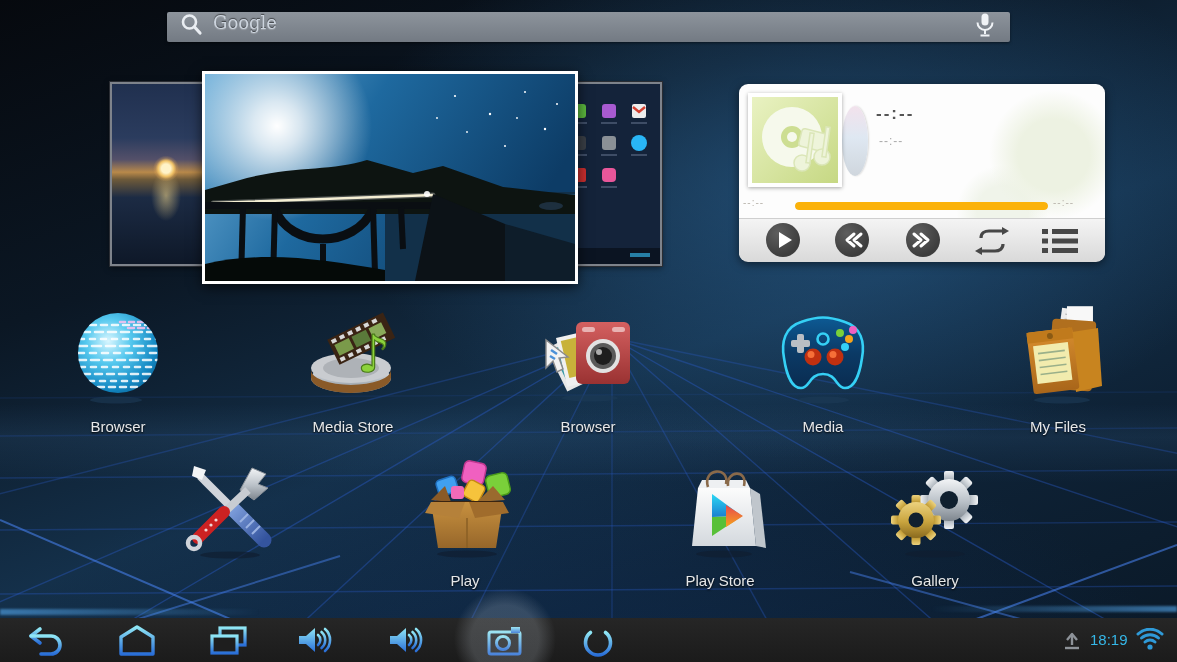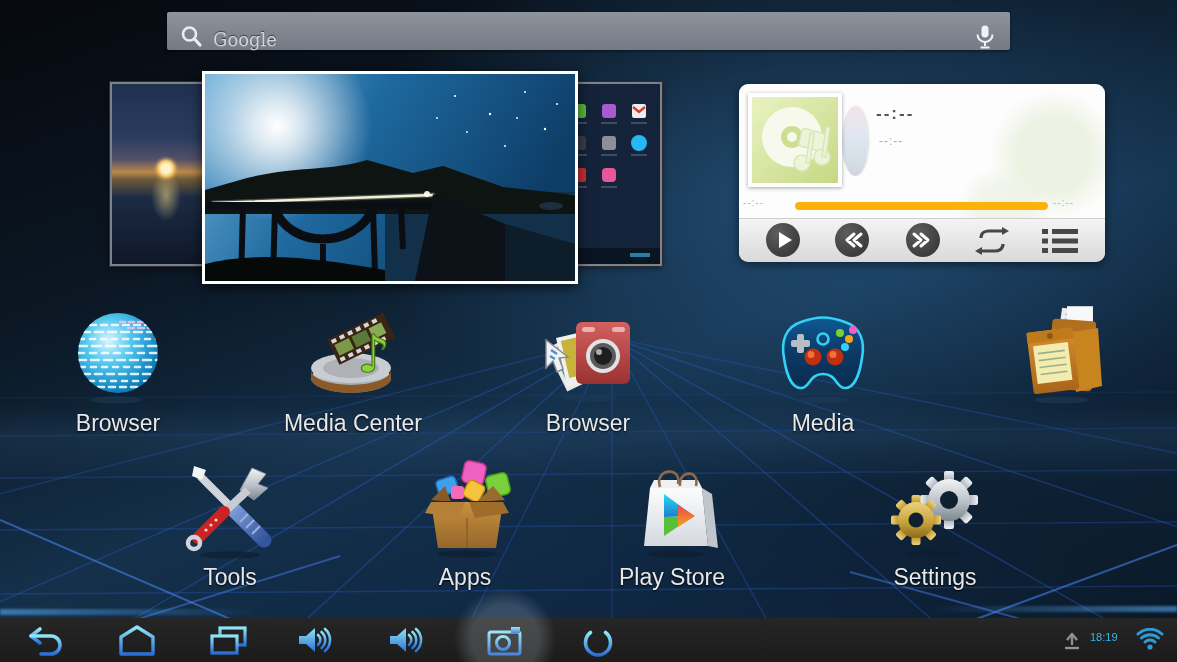--- a/index.html
+++ b/index.html
@@ -5,23 +5,23 @@
   html,body{margin:0;padding:0;background:#000;}
   #screen{position:relative;width:1177px;height:662px;overflow:hidden;
     font-family:"Liberation Sans",sans-serif;
     background:
       linear-gradient(180deg, rgba(0,0,0,0) 0 61%, rgba(90,150,210,.10) 66%, rgba(0,0,0,0) 73%),
       radial-gradient(ellipse 700px 420px at 68% 28%, rgba(46,106,158,.55), rgba(46,106,158,0) 65%),
       radial-gradient(ellipse 900px 500px at 50% 115%, rgba(20,60,120,.35), rgba(20,60,120,0) 70%),
       linear-gradient(160deg,#06090e 0%,#0b1724 30%,#14304a 55%,#0e2236 75%,#0a1826 100%);}
   .abs{position:absolute;}
   
-  .searchbar{left:167px;top:12px;width:843px;height:38px;border-radius:2px;
+  .searchbar{left:167px;top:12px;width:843px;height:30px;border-radius:2px;
     background:linear-gradient(180deg,#8d949c,#737a83);box-shadow:0 1px 3px rgba(0,0,0,.5);
-    display:flex;align-items:flex-end;z-index:3;}
+    display:flex;align-items:flex-start;z-index:3;}
   .searchbar .glogo{font-family:"DejaVu Serif",serif;font-size:18px;color:#ccd4de;
     text-shadow:0 -1px 1px rgba(0,0,0,.55),0 1px 1px rgba(255,255,255,.25);margin-left:8px;}
   .searchbar .sicon{margin-left:12px;}
   .searchbar .mic{margin-left:auto;margin-right:14px;}
   
   .thumb{top:82px;width:106px;height:184px;border:2px solid #7e838b;box-sizing:border-box;
     box-shadow:0 0 0 1px #2a2d33,0 2px 6px rgba(0,0,0,.5);z-index:2;}
   .thumbL{left:110px;background:
     radial-gradient(circle 13px at 53% 47%, #fff3c8 0 35%, #f2c468 60%, rgba(242,180,90,.3) 80%, rgba(0,0,0,0) 100%),
     radial-gradient(ellipse 20px 34px at 53% 62%, rgba(250,220,140,.55), rgba(0,0,0,0) 75%),
@@ -44,28 +44,28 @@
   .mw-remaining{left:314px;top:113px;font-size:10px;color:#b9b5ad;letter-spacing:1px;}
   .mw-bar{left:56px;top:118px;width:253px;height:8px;border-radius:4px;background:#e9e4d8;overflow:hidden;}
   .mw-fill{height:100%;border-radius:4px;background:linear-gradient(180deg,#ffc21e,#f5a800);}
   .mw-ctrl{left:0;top:134px;width:366px;height:43px;border-radius:0 0 9px 9px;border-top:1px solid #cfcfcf;
     background:linear-gradient(180deg,#f4f4f4,#d9d9d9);}
   .mw-btn{position:absolute;top:4px;width:34px;height:34px;border-radius:50%;
     background:radial-gradient(circle at 35% 30%,#5e5e5e,#3d3d3d 70%);display:flex;align-items:center;justify-content:center;}
   
   .appitem{width:160px;text-align:center;z-index:2;}
   .appicon{width:96px;height:100px;margin:0 auto;}
-  .applabel{font-size:23px;color:#e6e8ea;text-shadow:0 1px 2px #000;}
+  .applabel{margin-top:8px;font-size:15px;color:#e6e8ea;text-shadow:0 1px 2px #000;}
   
   .navbar{left:0;bottom:0;width:1177px;height:44px;background:linear-gradient(180deg,#262626,#1b1b1b);z-index:5;}
   .navbtn{position:absolute;top:5px;width:44px;height:36px;}
   .camglow{left:452px;top:586px;width:106px;height:106px;border-radius:50%;z-index:6;pointer-events:none;
     background:radial-gradient(circle,rgba(210,220,230,.20) 0 45%,rgba(210,220,230,0) 68%);}
   .streak{height:6px;z-index:4;filter:blur(1px);}
-  .statustime{font-size:11px;color:#35b7e8;z-index:7;}
+  .statustime{font-size:15px;color:#35b7e8;z-index:7;}
   svg text{font-family:"DejaVu Sans",sans-serif;}
 </style>
 </head>
 <body>
 
 <div id="screen">
 
   <svg width="0" height="0" style="position:absolute" aria-hidden="true">
     <defs>
       <linearGradient id="navg" x1="0" y1="0" x2="0" y2="1">
@@ -358,21 +358,21 @@
             <rect x="56" y="40" width="5" height="4"></rect>
             <rect x="65" y="40" width="5" height="4"></rect>
             <rect x="74" y="40" width="5" height="4"></rect>
           </g>
         <rect x="30" y="26" width="16" height="12" fill="#7a9a4a"></rect>
           <rect x="49" y="26" width="16" height="12" fill="#5a7a3a"></rect>
           <rect x="68" y="26" width="14" height="12" fill="#8aaa5a"></rect>
       </g>
       <text x="52" y="66" font-size="52" fill="#8cd23c" stroke="#4a7a1a" stroke-width="1.2">♪</text>
     </svg>
-    <div class="applabel">Media Center</div>
+    <div class="applabel">Media Store</div>
   </div>
 
   <div class="abs appitem" style="left:508px;top:306px">
     <svg class="appicon" viewBox="0 0 96 100">
       <g transform="rotate(-26 40 66)">
           <rect x="20" y="30" width="38" height="48" fill="#e8e8e8"></rect>
           <rect x="24" y="34" width="30" height="36" fill="#3a9aa8"></rect>
         </g>
       <g transform="rotate(-13 46 64)">
           <rect x="24" y="26" width="40" height="50" fill="#f0f0f0"></rect>
@@ -440,20 +440,21 @@
         <rect x="25" y="38" width="35" height="38" fill="#f2ecae"></rect>
         <g stroke="#9ab08a" stroke-width="1.6">
           <line x1="29" y1="46" x2="56" y2="46"></line>
             <line x1="29" y1="53" x2="56" y2="53"></line>
           <line x1="29" y1="60" x2="56" y2="60"></line>
             <line x1="29" y1="67" x2="56" y2="67"></line>
         </g>
       </g>
       <ellipse cx="52" cy="94" rx="28" ry="3.5" fill="#1d3a56" opacity=".6"></ellipse>
     </svg>
+    <div class="applabel">My Files</div>
   </div>
 
   <div class="abs appitem" style="left:150px;top:460px">
     <svg class="appicon" viewBox="0 0 96 100">
       <line x1="18" y1="16" x2="52" y2="50" stroke="#d0d4da" stroke-width="8"></line>
       <polygon points="12,6 24,10 20,20 10,16" fill="#f2f4f6"></polygon>
       <line x1="52" y1="50" x2="82" y2="80" stroke="url(#blueh)" stroke-width="15" stroke-linecap="round"></line>
       <g stroke="#9ab2e2" stroke-width="2">
           <line x1="58" y1="62" x2="66" y2="54"></line>
           <line x1="64" y1="68" x2="72" y2="60"></line>
@@ -463,43 +464,42 @@
       <line x1="66" y1="30" x2="34" y2="60" stroke="#c8ccd2" stroke-width="8"></line>
       <line x1="42" y1="52" x2="16" y2="78" stroke="#cc2222" stroke-width="12" stroke-linecap="round"></line>
       <g fill="#f0d8d8">
           <circle cx="34" cy="60" r="1.6"></circle>
           <circle cx="29" cy="65" r="1.6"></circle>
           <circle cx="24" cy="70" r="1.6"></circle>
         </g>
       <circle cx="12" cy="83" r="6" fill="none" stroke="#d0d4da" stroke-width="4.5"></circle>
       <ellipse cx="48" cy="95" rx="30" ry="3.5" fill="#101e30" opacity=".7"></ellipse>
     </svg>
-    <div class="applabel">Tools</div>
   </div>
 
   <div class="abs appitem" style="left:385px;top:460px">
     <svg class="appicon" viewBox="0 0 96 100">
       <rect x="46" y="2" width="22" height="22" rx="5" transform="rotate(12 57 13)" fill="#f060c0" stroke="#c03890" stroke-width="1.5"></rect>
       <rect x="70" y="14" width="22" height="22" rx="5" transform="rotate(-14 81 25)" fill="#7ad03a" stroke="#4a9a1a" stroke-width="1.5"></rect>
       <rect x="20" y="18" width="20" height="16" rx="4" transform="rotate(-18 30 26)" fill="#40a0f0" stroke="#2070c0" stroke-width="1.5"></rect>
       <rect x="48" y="22" width="18" height="18" rx="4" transform="rotate(28 57 31)" fill="#f6c33c" stroke="#c68a12" stroke-width="1.5"></rect>
       <rect x="34" y="26" width="13" height="13" rx="3" fill="#f26ab8"></rect>
       <polygon points="14,40 28,26 34,42" fill="#8a5a26"></polygon>
       <polygon points="60,42 76,26 88,40" fill="#9a6a2e"></polygon>
       <polygon points="16,41 84,41 80,52 20,52" fill="#3a2410"></polygon>
       <polygon points="14,42 86,42 79,88 21,88" fill="url(#boxg)"></polygon>
       <polygon points="14,42 48,42 42,58 8,53" fill="#b5813a"></polygon>
       <polygon points="52,42 86,42 92,53 58,58" fill="#a06c2c"></polygon>
       <line x1="50" y1="58" x2="50" y2="88" stroke="#8a5f25" stroke-width="1.5"></line>
       <ellipse cx="50" cy="94" rx="30" ry="3.5" fill="#101e30" opacity=".7"></ellipse>
     </svg>
-    <div class="applabel">Apps</div>
-  </div>
-
-  <div class="abs appitem" style="left:592px;top:460px">
+    <div class="applabel">Play</div>
+  </div>
+
+  <div class="abs appitem" style="left:640px;top:460px">
     <svg class="appicon" viewBox="0 0 96 100">
       <polygon points="30,20 74,20 78,28 26,28" fill="#eef0f2"></polygon>
       <polygon points="78,28 88,34 94,88 84,86" fill="#c0c6cc"></polygon>
       <polygon points="26,28 78,28 84,86 20,86" fill="url(#bagg)"></polygon>
       <path d="M36,27 C30,8 58,6 54,24" fill="none" stroke="#8a6a4a" stroke-width="2.6"></path>
       <path d="M56,26 C54,10 76,9 72,26" fill="none" stroke="#8a6a4a" stroke-width="2.6"></path>
       <polygon points="40,34 40,57 70,56" fill="url(#playg)"></polygon>
       <polygon points="40,57 40,76 70,56" fill="#58c038"></polygon>
       <polygon points="54,45 71,56 54,67" fill="url(#playg2)"></polygon>
       <ellipse cx="52" cy="94" rx="28" ry="3.5" fill="#101e30" opacity=".7"></ellipse>
@@ -532,21 +532,21 @@
           <rect x="-4.5" y="-25" width="9" height="11" rx="2" transform="rotate(180)"></rect>
           <rect x="-4.5" y="-25" width="9" height="11" rx="2" transform="rotate(225)"></rect>
           <rect x="-4.5" y="-25" width="9" height="11" rx="2" transform="rotate(270)"></rect>
           <rect x="-4.5" y="-25" width="9" height="11" rx="2" transform="rotate(315)"></rect>
         </g>
         <circle r="18"></circle>
         <circle r="7.5" fill="#10202f"></circle>
       </g>
       <ellipse cx="48" cy="94" rx="30" ry="3.5" fill="#101e30" opacity=".7"></ellipse>
     </svg>
-    <div class="applabel">Settings</div>
+    <div class="applabel">Gallery</div>
   </div>
 
   <div class="abs camglow"></div>
   <div class="abs navbar">
     <div class="navbtn" style="left:24px">
       <svg width="44" height="36" viewBox="0 0 44 36">
         <path d="M16,6 L7,13 L16,20" fill="none" stroke="url(#navg)" stroke-width="3.6" stroke-linecap="round" stroke-linejoin="round"></path>
         <path d="M7,13 H27 a9,9 0 0 1 0,18 H17" fill="none" stroke="url(#navg)" stroke-width="3.6" stroke-linecap="round"></path>
       </svg>
     </div>

